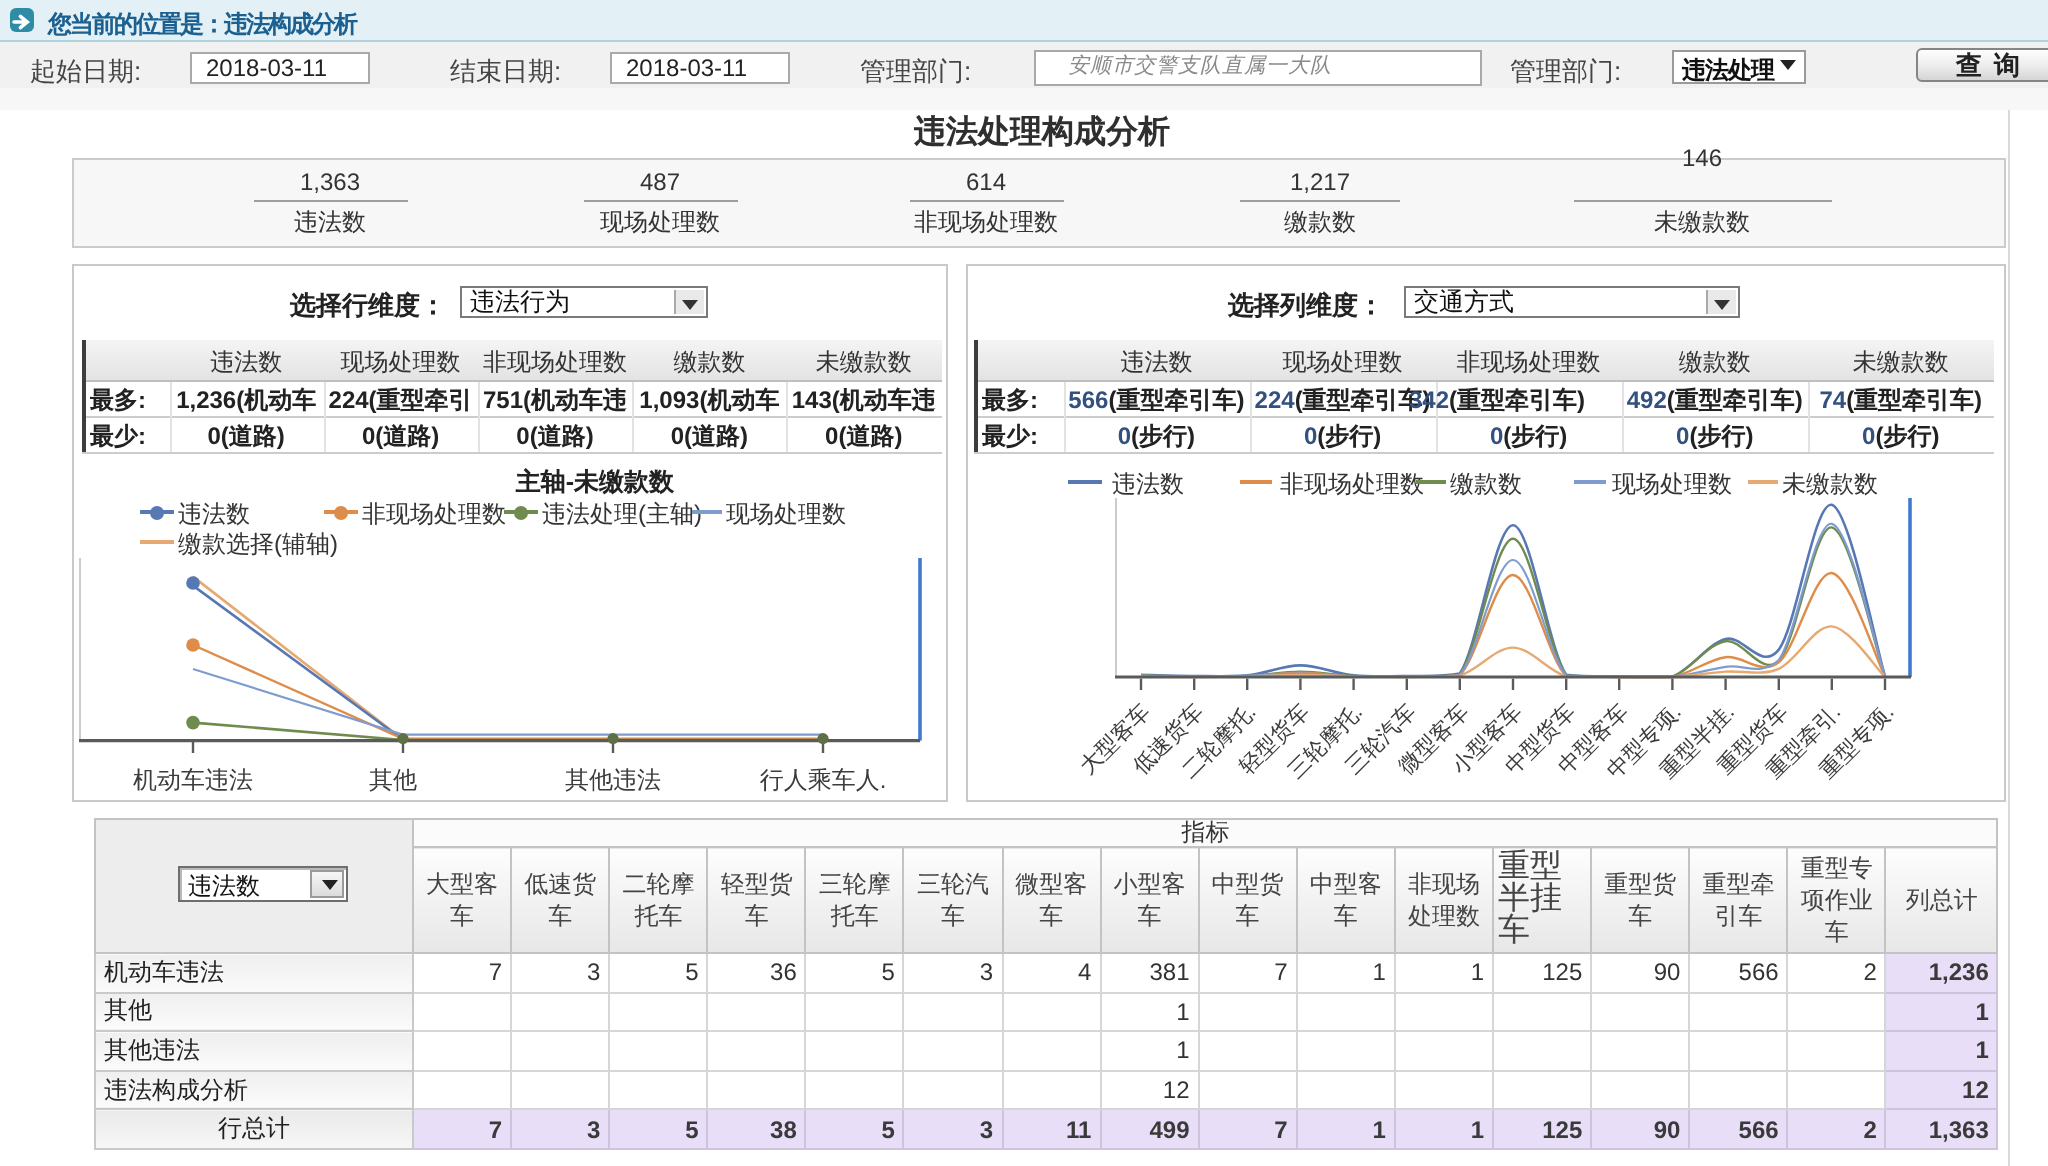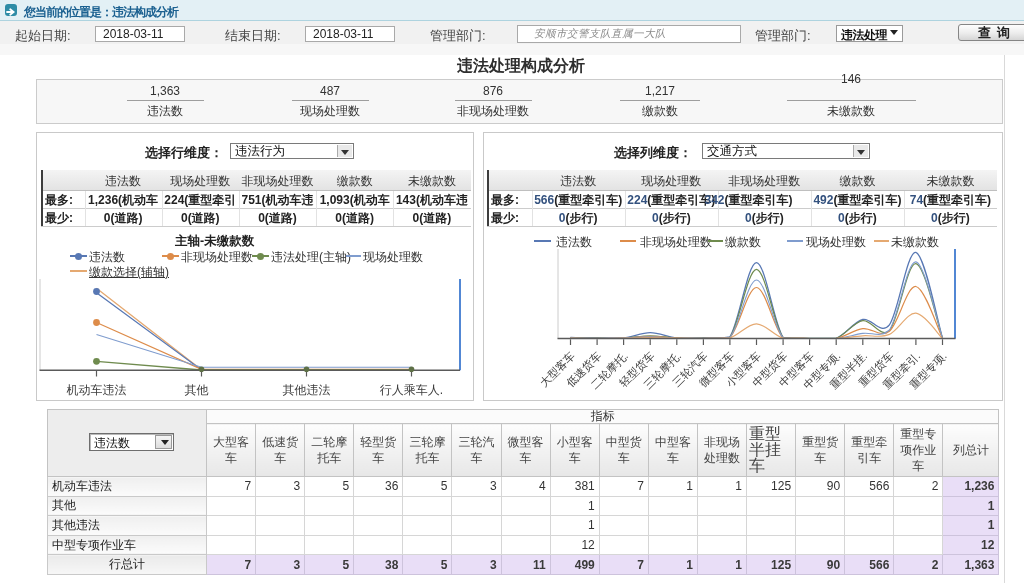--- a/index.html
+++ b/index.html
@@ -53,21 +53,21 @@
 
 <div class="abs" style="left:1004px;top:55px;width:1px;height:528px;background:#d9d9d9;"></div>
 
 <div class="abs" style="left:36px;top:79px;width:965px;height:43px;background:#f7f7f7;border:1px solid #cbcbcb;"></div>
 <div class="abs" style="left:105px;top:84px;width:120px;text-align:center;font-size:12px;color:#333;">1,363</div>
 <div class="abs" style="left:126.5px;top:100px;width:77px;height:1px;background:#9e9e9e;"></div>
 <div class="abs" style="left:105px;top:103px;width:120px;text-align:center;font-size:12px;color:#333;">违法数</div>
 <div class="abs" style="left:270px;top:84px;width:120px;text-align:center;font-size:12px;color:#333;">487</div>
 <div class="abs" style="left:291.5px;top:100px;width:77px;height:1px;background:#9e9e9e;"></div>
 <div class="abs" style="left:270px;top:103px;width:120px;text-align:center;font-size:12px;color:#333;">现场处理数</div>
-<div class="abs" style="left:433px;top:84px;width:120px;text-align:center;font-size:12px;color:#333;">876</div>
+<div class="abs" style="left:433px;top:84px;width:120px;text-align:center;font-size:12px;color:#333;">614</div>
 <div class="abs" style="left:454.5px;top:100px;width:77px;height:1px;background:#9e9e9e;"></div>
 <div class="abs" style="left:433px;top:103px;width:120px;text-align:center;font-size:12px;color:#333;">非现场处理数</div>
 <div class="abs" style="left:600px;top:84px;width:120px;text-align:center;font-size:12px;color:#333;">1,217</div>
 <div class="abs" style="left:620px;top:100px;width:80px;height:1px;background:#9e9e9e;"></div>
 <div class="abs" style="left:600px;top:103px;width:120px;text-align:center;font-size:12px;color:#333;">缴款数</div>
 <div class="abs" style="left:791px;top:72px;width:120px;text-align:center;font-size:12px;color:#333;">146</div>
 <div class="abs" style="left:786.5px;top:100px;width:129px;height:1px;background:#9e9e9e;"></div>
 <div class="abs" style="left:791px;top:103px;width:120px;text-align:center;font-size:12px;color:#333;">未缴款数</div>
 
 <div class="abs panel" style="left:36px;top:132px;width:436px;height:267px;"></div>
@@ -97,35 +97,35 @@
   <div class="abs mt-v" style="left:198px;top:22px;width:77px;">751(机动车违</div>
   <div class="abs mt-v" style="left:275.2px;top:22px;width:77px;">1,093(机动车</div>
   <div class="abs mt-v" style="left:352.4px;top:22px;width:77px;">143(机动车违</div>
   <div class="abs mt-v" style="left:4px;top:40px;">最少:</div>
   <div class="abs mt-v" style="left:43.6px;top:40px;width:77px;">0(道路)</div>
   <div class="abs mt-v" style="left:120.8px;top:40px;width:77px;">0(道路)</div>
   <div class="abs mt-v" style="left:198px;top:40px;width:77px;">0(道路)</div>
   <div class="abs mt-v" style="left:275.2px;top:40px;width:77px;">0(道路)</div>
   <div class="abs mt-v" style="left:352.4px;top:40px;width:77px;">0(道路)</div>
 </div>
-<div class="abs" style="left:175px;top:233px;width:162px;text-align:left;font-size:12.5px;font-weight:bold;color:#222;">主轴-未缴款数</div>
+<div class="abs" style="left:175px;top:233px;width:162px;text-align:right;font-size:12.5px;font-weight:bold;color:#222;">主轴-未缴款数</div>
 
 <div class="abs legline" style="left:70px;top:255px;width:17px;background:#5878b4;"></div>
 <div class="abs legdot" style="left:75px;top:252.5px;background:#5878b4;"></div>
 <div class="abs leg" style="left:89px;top:249px;">违法数</div>
 <div class="abs legline" style="left:162px;top:255px;width:17px;background:#dd8c4a;"></div>
 <div class="abs legdot" style="left:167px;top:252.5px;background:#dd8c4a;"></div>
 <div class="abs leg" style="left:181px;top:249px;">非现场处理数</div>
 <div class="abs legline" style="left:252px;top:255px;width:17px;background:#6f8b4e;"></div>
 <div class="abs legdot" style="left:257px;top:252.5px;background:#6f8b4e;"></div>
 <div class="abs leg" style="left:271px;top:249px;">违法处理(主轴)</div>
 <div class="abs legline" style="left:346px;top:255px;width:15px;background:#7f9cce;"></div>
 <div class="abs leg" style="left:363px;top:249px;">现场处理数</div>
 <div class="abs legline" style="left:70px;top:269.5px;width:17px;background:#e5a971;"></div>
-<div class="abs leg" style="left:89px;top:263.5px;text-decoration:underline;">缴款选择(辅轴)</div>
+<div class="abs leg" style="left:89px;top:263.5px;">缴款选择(辅轴)</div>
 
 <svg class="abs" style="left:36px;top:276px;" width="436" height="123" viewBox="0 0 436 123">
   <line x1="4" y1="3" x2="4" y2="94.3" stroke="#ccc" stroke-width="1"></line>
   <line x1="424" y1="3" x2="424" y2="94.3" stroke="#3f7ad0" stroke-width="1.8"></line>
   <path d="M60.5,12.3 L165.5,93.8 L375.5,93.8" fill="none" stroke="#e5a971" stroke-width="1.3"></path>
   <path d="M60.5,16.8 L165.5,93.9 L375.5,93.9" fill="none" stroke="#5878b4" stroke-width="1.3"></path>
   <path d="M60.5,46.5 L165.5,93.4 L375.5,93.4" fill="none" stroke="#dd8c4a" stroke-width="1.2"></path>
   <path d="M60.5,58.5 L165.5,91.3 L375.5,91.3" fill="none" stroke="#7f9cce" stroke-width="1.1"></path>
   <path d="M60.5,85.3 L165.5,94.0 L375.5,94.0" fill="none" stroke="#6f8b4e" stroke-width="1.3"></path>
   <line x1="3.5" y1="94.3" x2="424" y2="94.3" stroke="#5a5a5a" stroke-width="1.6"></line>
@@ -332,21 +332,21 @@
         <td style="border:1px solid #d6d6d6;background:#fff;text-align:right;font-size:12px;color:#333;padding:0 4px 0 0;"></td>
         <td style="border:1px solid #d6d6d6;background:#fff;text-align:right;font-size:12px;color:#333;padding:0 4px 0 0;"></td>
         <td style="border:1px solid #d6d6d6;background:#fff;text-align:right;font-size:12px;color:#333;padding:0 4px 0 0;"></td>
         <td style="border:1px solid #d6d6d6;background:#fff;text-align:right;font-size:12px;color:#333;padding:0 4px 0 0;"></td>
         <td style="border:1px solid #d6d6d6;background:#fff;text-align:right;font-size:12px;color:#333;padding:0 4px 0 0;"></td>
         <td style="border:1px solid #d6d6d6;background:#fff;text-align:right;font-size:12px;color:#333;padding:0 4px 0 0;"></td>
         <td style="border:1px solid #d6d6d6;background:#fff;text-align:right;font-size:12px;color:#333;padding:0 4px 0 0;"></td>
         <td style="border:1px solid #cdc3dc;background:#e9def7;text-align:right;font-size:12px;font-weight:bold;color:#3a3a3a;padding:0 4px 0 0;">1</td>
       </tr>
 <tr style="height:19.6px;">
-        <td style="border:1px solid #c9c9c9;background:linear-gradient(#efefef,#fbfbfb);font-size:12px;color:#222;padding:0 0 0 4px;white-space:nowrap;">中型专项作业车</td>
+        <td style="border:1px solid #c9c9c9;background:linear-gradient(#efefef,#fbfbfb);font-size:12px;color:#222;padding:0 0 0 4px;white-space:nowrap;">违法构成分析</td>
         <td style="border:1px solid #d6d6d6;background:#fff;text-align:right;font-size:12px;color:#333;padding:0 4px 0 0;"></td>
         <td style="border:1px solid #d6d6d6;background:#fff;text-align:right;font-size:12px;color:#333;padding:0 4px 0 0;"></td>
         <td style="border:1px solid #d6d6d6;background:#fff;text-align:right;font-size:12px;color:#333;padding:0 4px 0 0;"></td>
         <td style="border:1px solid #d6d6d6;background:#fff;text-align:right;font-size:12px;color:#333;padding:0 4px 0 0;"></td>
         <td style="border:1px solid #d6d6d6;background:#fff;text-align:right;font-size:12px;color:#333;padding:0 4px 0 0;"></td>
         <td style="border:1px solid #d6d6d6;background:#fff;text-align:right;font-size:12px;color:#333;padding:0 4px 0 0;"></td>
         <td style="border:1px solid #d6d6d6;background:#fff;text-align:right;font-size:12px;color:#333;padding:0 4px 0 0;"></td>
         <td style="border:1px solid #d6d6d6;background:#fff;text-align:right;font-size:12px;color:#333;padding:0 4px 0 0;">12</td>
         <td style="border:1px solid #d6d6d6;background:#fff;text-align:right;font-size:12px;color:#333;padding:0 4px 0 0;"></td>
         <td style="border:1px solid #d6d6d6;background:#fff;text-align:right;font-size:12px;color:#333;padding:0 4px 0 0;"></td>

